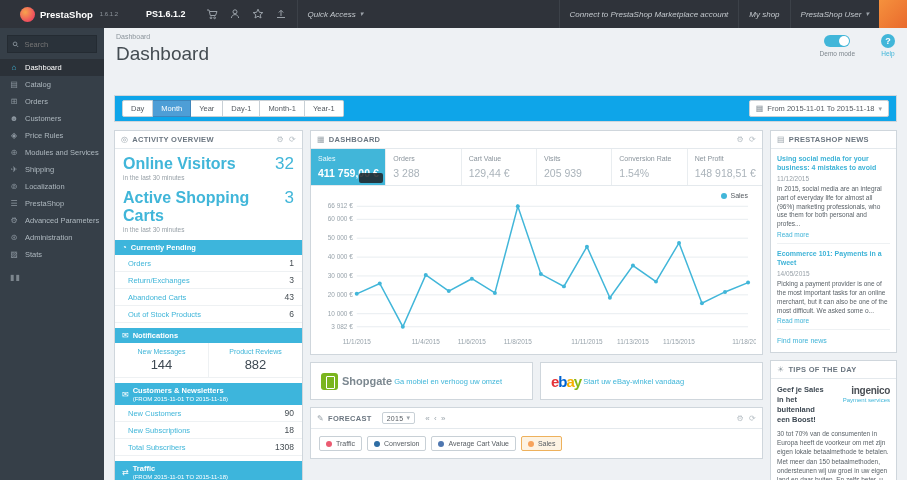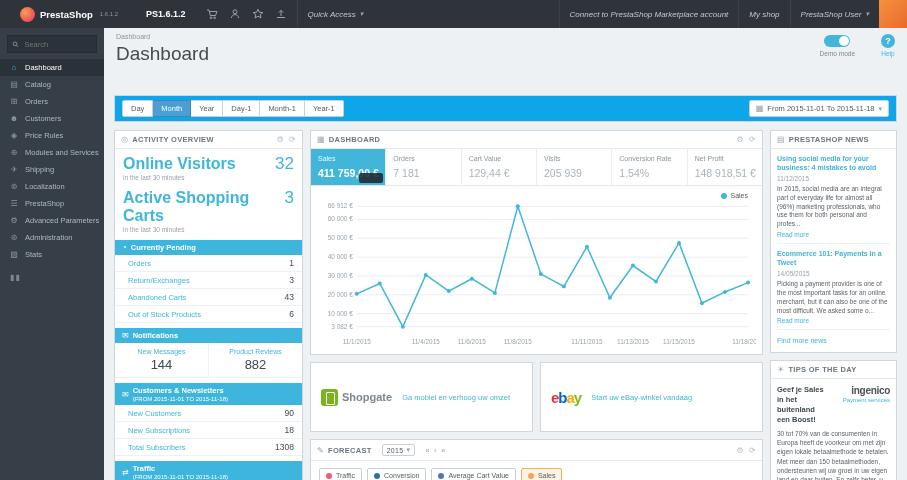--- a/index.html
+++ b/index.html
@@ -90,21 +90,21 @@
   .kpi.active{background:#41b6d9;}
   .kpi.active .kpi-label{color:#eaf8fd;}
   .kpi.active .kpi-value{color:#fff;font-weight:bold;}
   .kpi-tooltip{position:absolute;right:2px;bottom:2px;width:24px;height:10px;background:rgba(30,34,38,.85);border-radius:2px;}
   .chart-wrap{position:relative;padding:4px 6px 2px;}
   .chart-legend{position:absolute;top:6px;right:14px;font-size:7px;color:#555b61;display:flex;align-items:center;gap:3px;}
   .chart-legend .dot{width:6px;height:6px;border-radius:50%;display:inline-block;}
   svg.chart text{font-size:6.5px;fill:#98a3ab;font-family:"Liberation Sans",sans-serif;}
 
   .banners{display:flex;gap:7px;margin-top:7px;}
-  .banner{flex:1;height:36px;display:flex;align-items:center;gap:10px;padding:16px 10px;cursor:pointer;min-width:0;}
+  .banner{flex:1;height:36px;display:flex;align-items:center;gap:2px;padding:0 10px;cursor:pointer;min-width:0;}
   .shopgate-logo{display:flex;align-items:center;gap:4px;}
   .sg-square{width:17px;height:17px;border-radius:3px;background:#7ab51d;position:relative;}
   .sg-square:after{content:"";position:absolute;left:5px;top:3px;width:7px;height:11px;border:1px solid #fff;border-radius:1px;}
   .sg-text{font-size:11px;font-weight:bold;color:#7c8890;}
   .banner-link{font-size:7.5px;color:#41b6d9;white-space:nowrap;overflow:hidden;text-overflow:ellipsis;}
   .ebay-logo{font-size:15px;font-weight:bold;letter-spacing:-1px;}
   .ebay-logo .e{color:#e53238}.ebay-logo .b{color:#0064d2}.ebay-logo .a{color:#f5af02}.ebay-logo .y{color:#86b817}
 
   .forecast{margin-top:7px;}
   .f-head-select{border:1px solid #c8d0d6;border-radius:2px;font-size:7px;color:#555b61;padding:1px 4px;margin-left:6px;display:flex;align-items:center;gap:3px;font-weight:normal;cursor:pointer;}
@@ -379,21 +379,21 @@
               </span>
           </div>
           <div class="kpi-row">
             <div class="kpi active">
               <div class="kpi-label">Sales</div>
               <div class="kpi-value">411 759,00 €</div>
               <div class="kpi-tooltip"></div>
             </div>
             <div class="kpi">
               <div class="kpi-label">Orders</div>
-              <div class="kpi-value">7 181</div>
+              <div class="kpi-value">3 288</div>
             </div>
             <div class="kpi">
               <div class="kpi-label">Cart Value</div>
               <div class="kpi-value">129,44 €</div>
             </div>
             <div class="kpi">
               <div class="kpi-label">Visits</div>
               <div class="kpi-value">205 939</div>
             </div>
             <div class="kpi">

